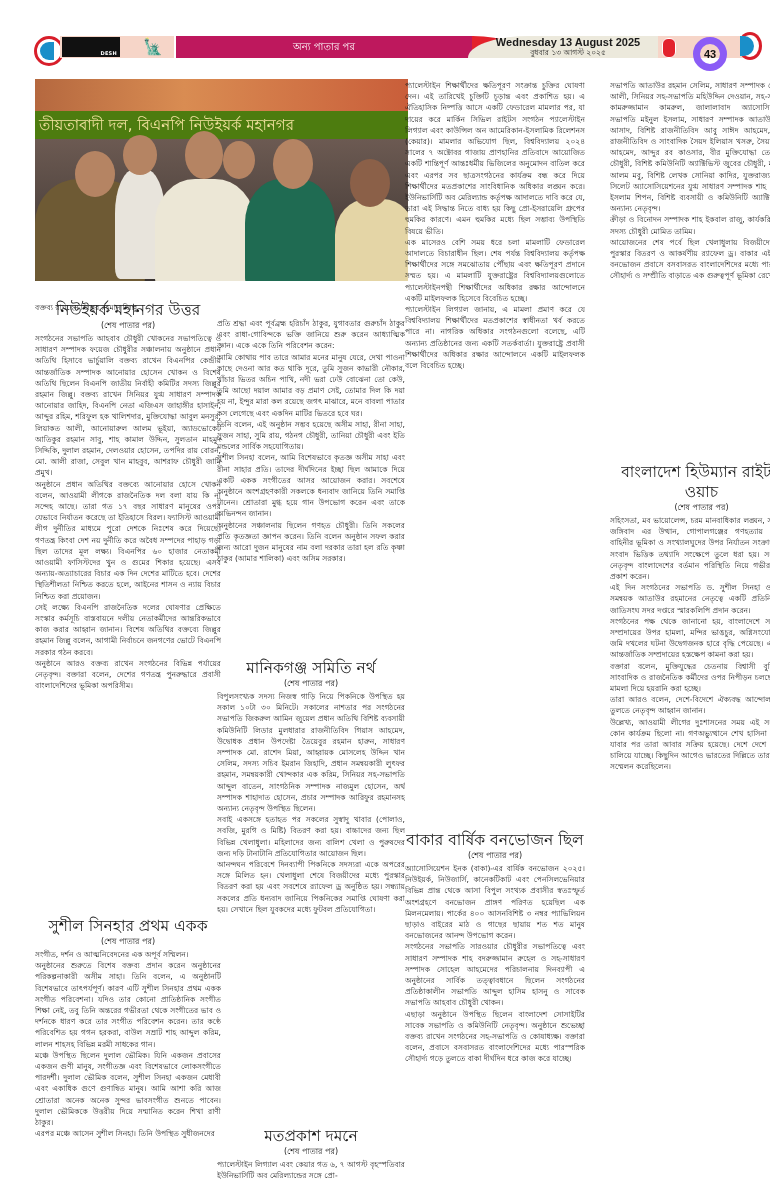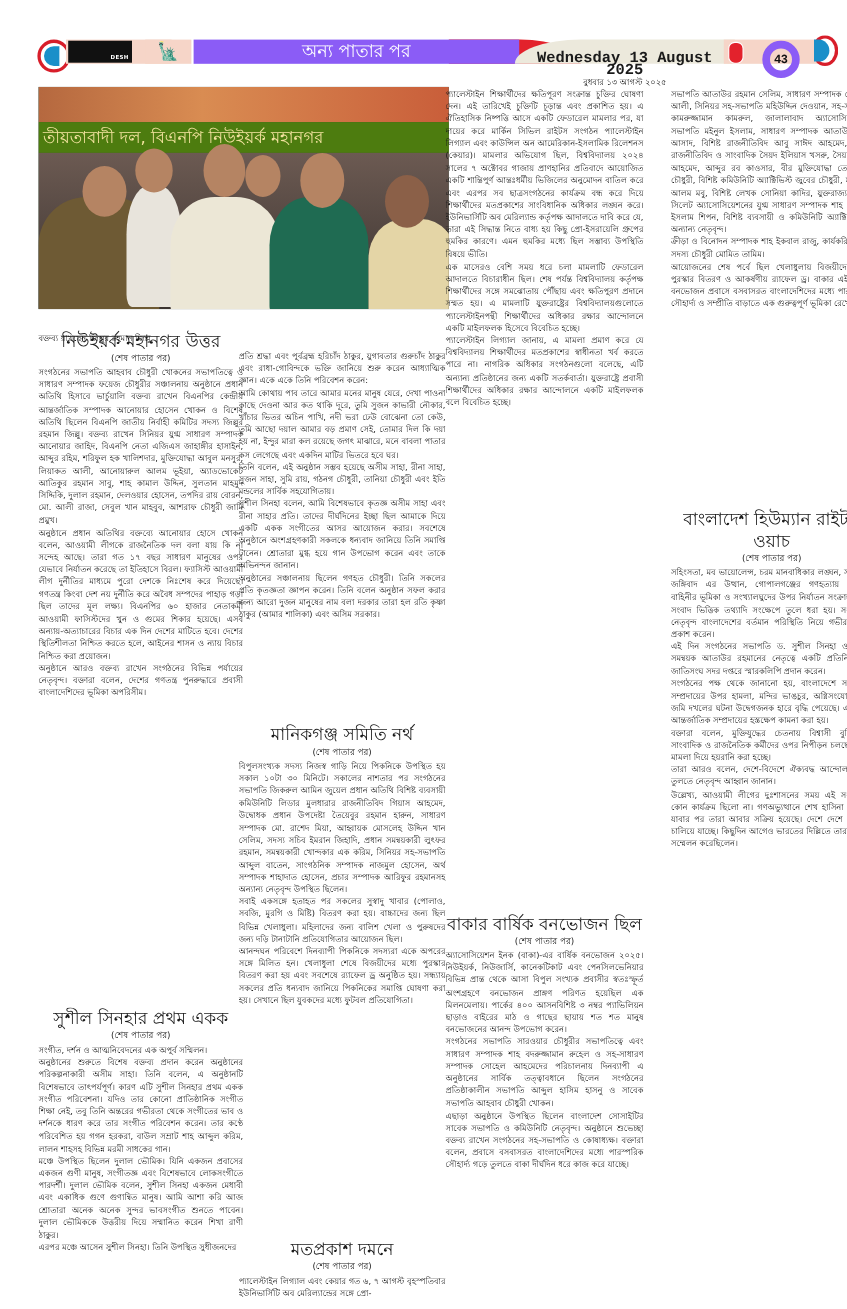--- a/index.html
+++ b/index.html
@@ -3,24 +3,24 @@
 <meta charset="utf-8">
 <style>
   html, body { margin:0; padding:0; background:#ffffff; }
   body { width:770px; height:1190px; position:relative; overflow:hidden; font-family:"DejaVu Sans", sans-serif; color:#1a1a1a; }
   .header { position:absolute; left:28px; top:36px; width:720px; height:22px; }
   .logo-ring { position:absolute; left:6px; top:0; width:30px; height:30px; border-radius:50%; border:3px solid #d81e2a; box-sizing:border-box; background:#fff; overflow:hidden; }
   .logo-ring::after { content:""; position:absolute; left:3px; top:3px; width:14px; height:18px; border-radius:9px 0 0 9px; background:#1a8fc9; }
   .logo-box { position:absolute; left:32px; top:0; width:96px; height:22px; background:#f6d5c8; }
   .logo-mark { position:absolute; left:34px; top:1px; width:58px; height:20px; background:#111; color:#fff; font-family:"DejaVu Sans", sans-serif; font-weight:bold; font-size:5px; text-align:right; box-sizing:border-box; padding:13px 3px 0 0; letter-spacing:0.3px; }
   .liberty-box { position:absolute; left:104px; top:0; width:42px; height:22px; background:#f6d5c8; text-align:center; font-size:16px; line-height:22px; color:#3a9c93; }
-  .banner { position:absolute; left:148px; top:0; width:296px; height:22px; background:#8b5cf6; color:#fff; font-size:16px; line-height:22px; text-align:center; }
+  .banner { position:absolute; left:148px; top:0; width:296px; height:22px; background:#be185d; color:#fff; font-size:10px; line-height:22px; text-align:center; }
   .banner-curve { position:absolute; left:380px; top:0; width:120px; height:22px; background:#e3222c; border-top-right-radius:100px 40px; }
   .date-box { position:absolute; left:440px; top:0; width:200px; height:22px; background:#ece9dc; border-top-left-radius:60px 22px; text-align:center; }
-  .date-en { font-family:Liberation Mono, monospace; font-weight:bold; font-size:14px; line-height:11px; padding-top:12px; }
+  .date-en { font-family:Liberation Sans, sans-serif; font-weight:bold; font-size:11px; line-height:11px; padding-top:1px; }
   .date-bn { font-size:7.5px; line-height:10px; }
   .page-box { position:absolute; left:630px; top:0; width:88px; height:22px; background:#f6d5c8; }
   .page-flag { position:absolute; left:634px; top:2px; width:12px; height:18px; border-radius:6px; background:#e3222c; border:1px solid #fff; }
   .page-num { position:absolute; left:665px; top:1px; width:20px; height:20px; border-radius:50%; border:7px solid #8b5cf6; font-family:"Liberation Sans", sans-serif; font-weight:bold; font-size:11px; line-height:20px; text-align:center; color:#111; }
   .page-ring { position:absolute; left:710px; top:-4px; width:26px; height:30px; }
   .page-ring span { position:absolute; left:0; top:0; width:24px; height:28px; border-radius:50%; border:3px solid #d81e2a; border-left-color:transparent; box-sizing:border-box; }
   .page-ring b { position:absolute; left:2px; top:4px; width:14px; height:20px; border-radius:0 10px 10px 0; background:#1a8fc9; }
 
   .photo { position:absolute; left:35px; top:79px; width:373px; height:202px; overflow:hidden; background:#3c4a3a; }
   .photo .banner-top { position:absolute; left:0; top:0; width:100%; height:32px; background:linear-gradient(90deg,#b5683f,#d98c52 40%,#c95e3a); }
@@ -79,20 +79,21 @@
     <div class="head" style="left:315px;top:20px;width:40px;height:48px;background:#8b6048;"></div>
   </div>
 </div>
 <div class="caption">বক্তব্য রাখছেন জিল্লুর রহমান জিল্লু</div>
 
 <div class="col c1" style="top:300px;height:580px;overflow:hidden;">
   <h2 class="headline">নিউইয়র্ক মহানগর উত্তর</h2>
   <div class="subline">(শেষ পাতার পর)</div>
   <p>সংগঠনের সভাপতি আহবাব চৌধুরী খোকনের সভাপতিত্বে ও সাধারণ সম্পাদক ফয়েজ চৌধুরীর সঞ্চালনায় অনুষ্ঠানে প্রধান অতিথি হিসাবে ভার্চুয়ালি বক্তব্য রাখেন বিএনপির কেন্দ্রীয় আন্তর্জাতিক সম্পাদক আনোয়ার হোসেন খোকন ও বিশেষ অতিথি ছিলেন বিএনপি জাতীয় নির্বাহী কমিটির সদস্য জিল্লুর রহমান জিল্লু। বক্তব্য রাখেন সিনিয়র যুগ্ম সাধারণ সম্পাদক আনোয়ার জাহিদ, বিএনপি নেতা এজিএস জাহাঙ্গীর হাসাইন, আব্দুর রহিম, শরিফুল হক খালিশদার, মুক্তিযোদ্ধা আবুল মনসুর, লিয়াকত আলী, আনোয়ারুল আলম ভূইয়া, অ্যাডভোকেট আতিকুর রহমান সাবু, শাহ কামাল উদ্দিন, সুলতান মাহমুদ সিদ্দিকি, দুলাল রহমান, দেলওয়ার হোসেন, তপদির রায় বোরন, মো. আলী রাজা, সেবুল খান মাহবুব, আশরাফ চৌধুরী জামি প্রমুখ।</p>
   <p>অনুষ্ঠানে প্রধান অতিথির বক্তব্যে আনোয়ার হোসে খোকন বলেন, আওয়ামী লীগকে রাজনৈতিক দল বলা যায় কি না সন্দেহ আছে। তারা গত ১৭ বছর সাধারণ মানুষের ওপর যেভাবে নির্যাতন করেছে তা ইতিহাসে বিরল। ফ্যাসিস্ট আওয়ামী লীগ দুর্নীতির মাধ্যমে পুরো দেশকে নিঃশেষ করে দিয়েছে। গণতন্ত্র কিংবা দেশ নয় দুর্নীতি করে অবৈধ সম্পদের পাহাড় গড়া ছিল তাদের মূল লক্ষ্য। বিএনপির ৬০ হাজার নেতাকর্মী আওয়ামী ফাসিস্টদের খুন ও গুমের শিকার হয়েছে। এসব অন্যায়-অত্যাচারের বিচার এক দিন দেশের মাটিতে হবে। দেশের স্থিতিশীলতা নিশ্চিত করতে হলে, আইনের শাসন ও ন্যায় বিচার নিশ্চিত করা প্রয়োজন।</p>
+  <p>সেই লক্ষ্যে বিএনপি রাজনৈতিক দলের ঘোষণার প্রেক্ষিতে সংস্কার কর্মসূচি বাস্তবায়নে দলীয় নেতাকর্মীদের আন্তরিকভাবে কাজ করার আহ্বান জানান। বিশেষ অতিথির বক্তব্যে জিল্লুর রহমান জিল্লু বলেন, আগামী নির্বাচনে জনগণের ভোটে বিএনপি সরকার গঠন করবে।</p>
   <p>অনুষ্ঠানে আরও বক্তব্য রাখেন সংগঠনের বিভিন্ন পর্যায়ের নেতৃবৃন্দ। বক্তারা বলেন, দেশের গণতন্ত্র পুনরুদ্ধারে প্রবাসী বাংলাদেশিদের ভূমিকা অপরিসীম।</p>
 </div>
 <div class="col c1" style="top:916px;height:300px;overflow:hidden;">
   <h2 class="headline">সুশীল সিনহার প্রথম একক</h2>
   <div class="subline">(শেষ পাতার পর)</div>
   <p>সংগীত, দর্শন ও আত্মনিবেদনের এক অপূর্ব সম্মিলন।</p>
   <p>অনুষ্ঠানের শুরুতে বিশেষ বক্তব্য প্রদান করেন অনুষ্ঠানের পরিকল্পনাকারী অসীম সাহা। তিনি বলেন, এ অনুষ্ঠানটি বিশেষভাবে তাৎপর্যপূর্ণ। কারণ এটি সুশীল সিনহার প্রথম একক সংগীত পরিবেশনা। যদিও তার কোনো প্রাতিষ্ঠানিক সংগীত শিক্ষা নেই, তবু তিনি অন্তরের গভীরতা থেকে সংগীতের ভাব ও দর্শনকে ধারণ করে তার সংগীত পরিবেশন করেন। তার কণ্ঠে পরিবেশিত হয় গগন হরকরা, বাউল সম্রাট শাহ আব্দুল করিম, লালন শাহসহ বিভিন্ন মরমী সাধকের গান।</p>
   <p>মঞ্চে উপস্থিত ছিলেন দুলাল ভৌমিক। যিনি একজন প্রবাসের একজন গুণী মানুষ, সংগীতজ্ঞ এবং বিশেষভাবে লোকসংগীতে পারদর্শী। দুলাল ভৌমিক বলেন, সুশীল সিনহা একজন মেধাবী এবং একাধিক গুণে গুণান্বিত মানুষ। আমি আশা করি আজ শ্রোতারা অনেক অনেক সুন্দর ভাবসংগীত শুনতে পাবেন। দুলাল ভৌমিককে উত্তরীয় দিয়ে সম্মানিত করেন শিখা রাণী ঠাকুর।</p>
   <p>এরপর মঞ্চে আসেন সুশীল সিনহা। তিনি উপস্থিত সুধীজনদের</p>
 </div>

